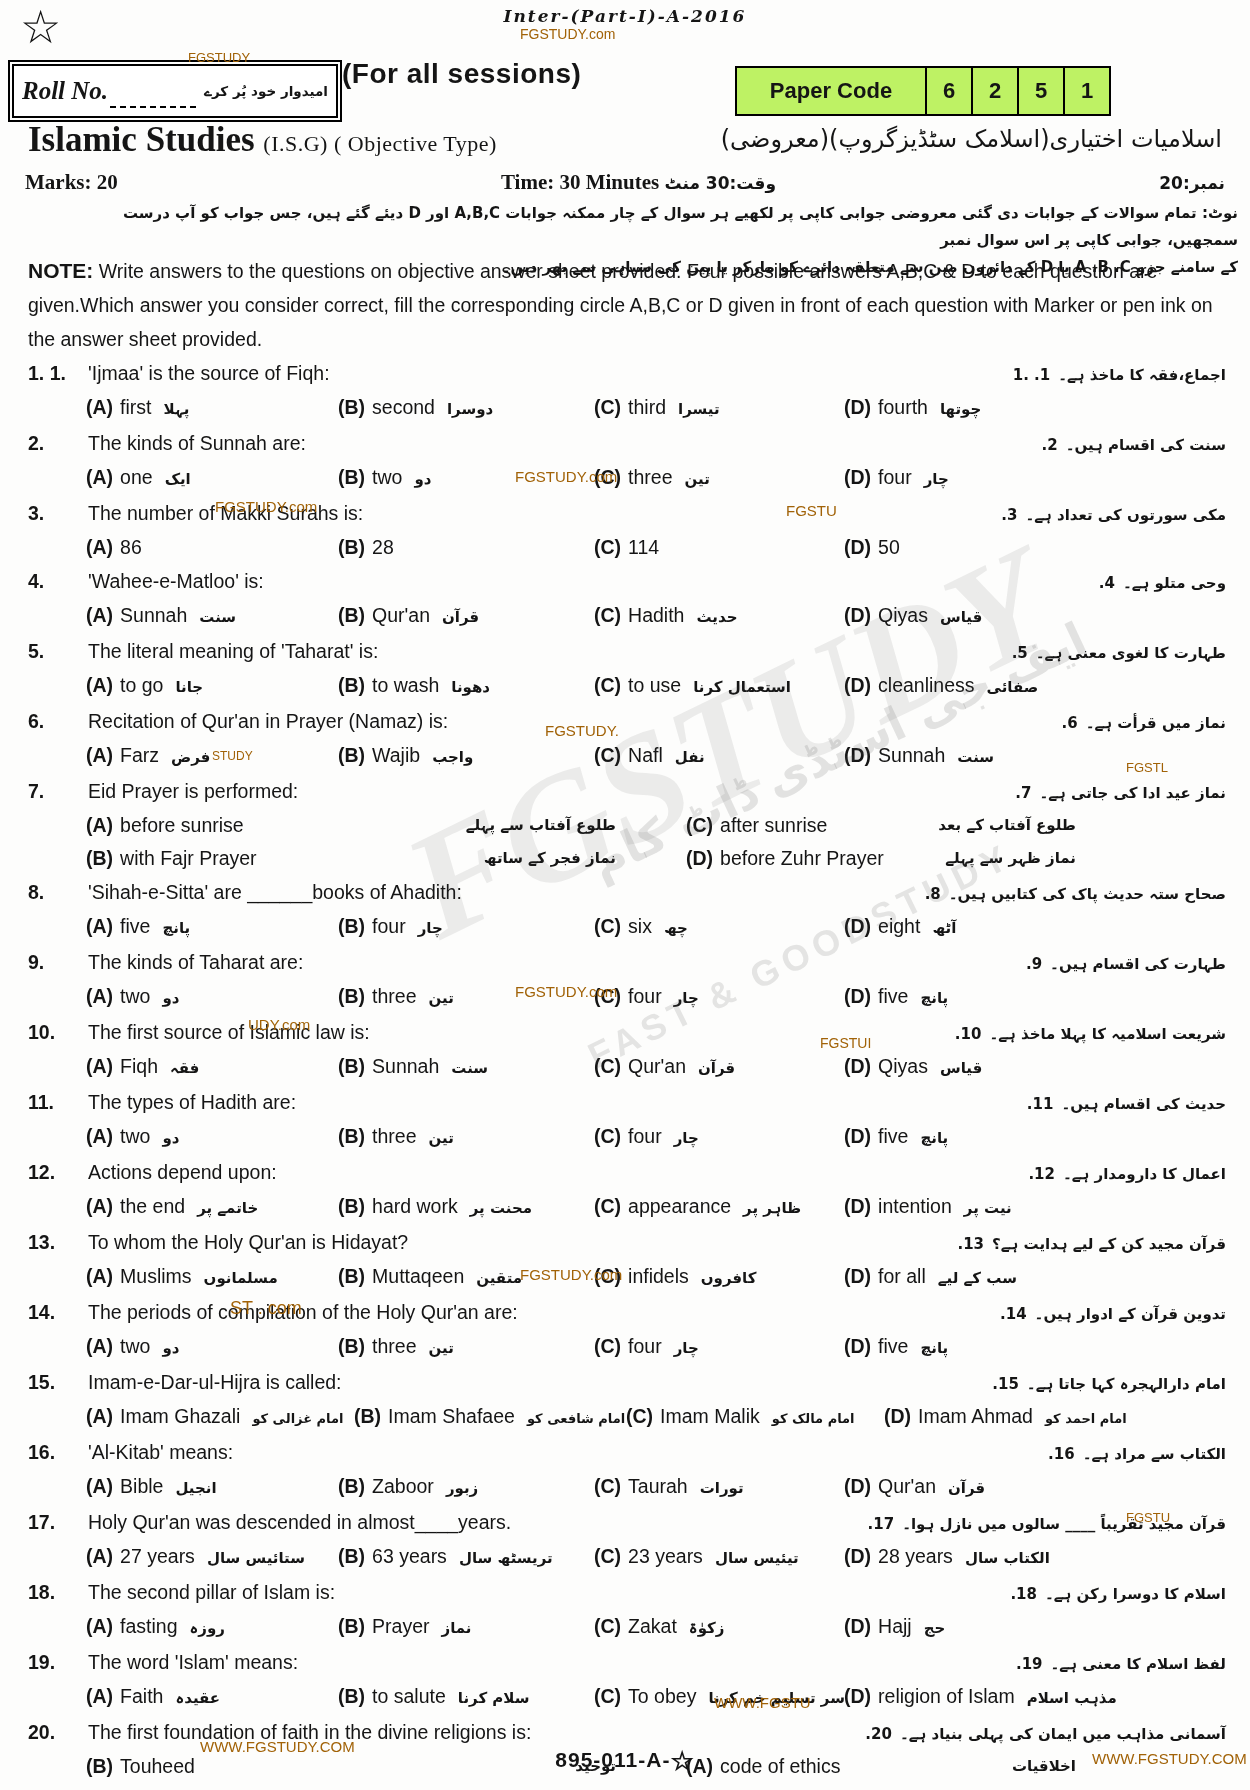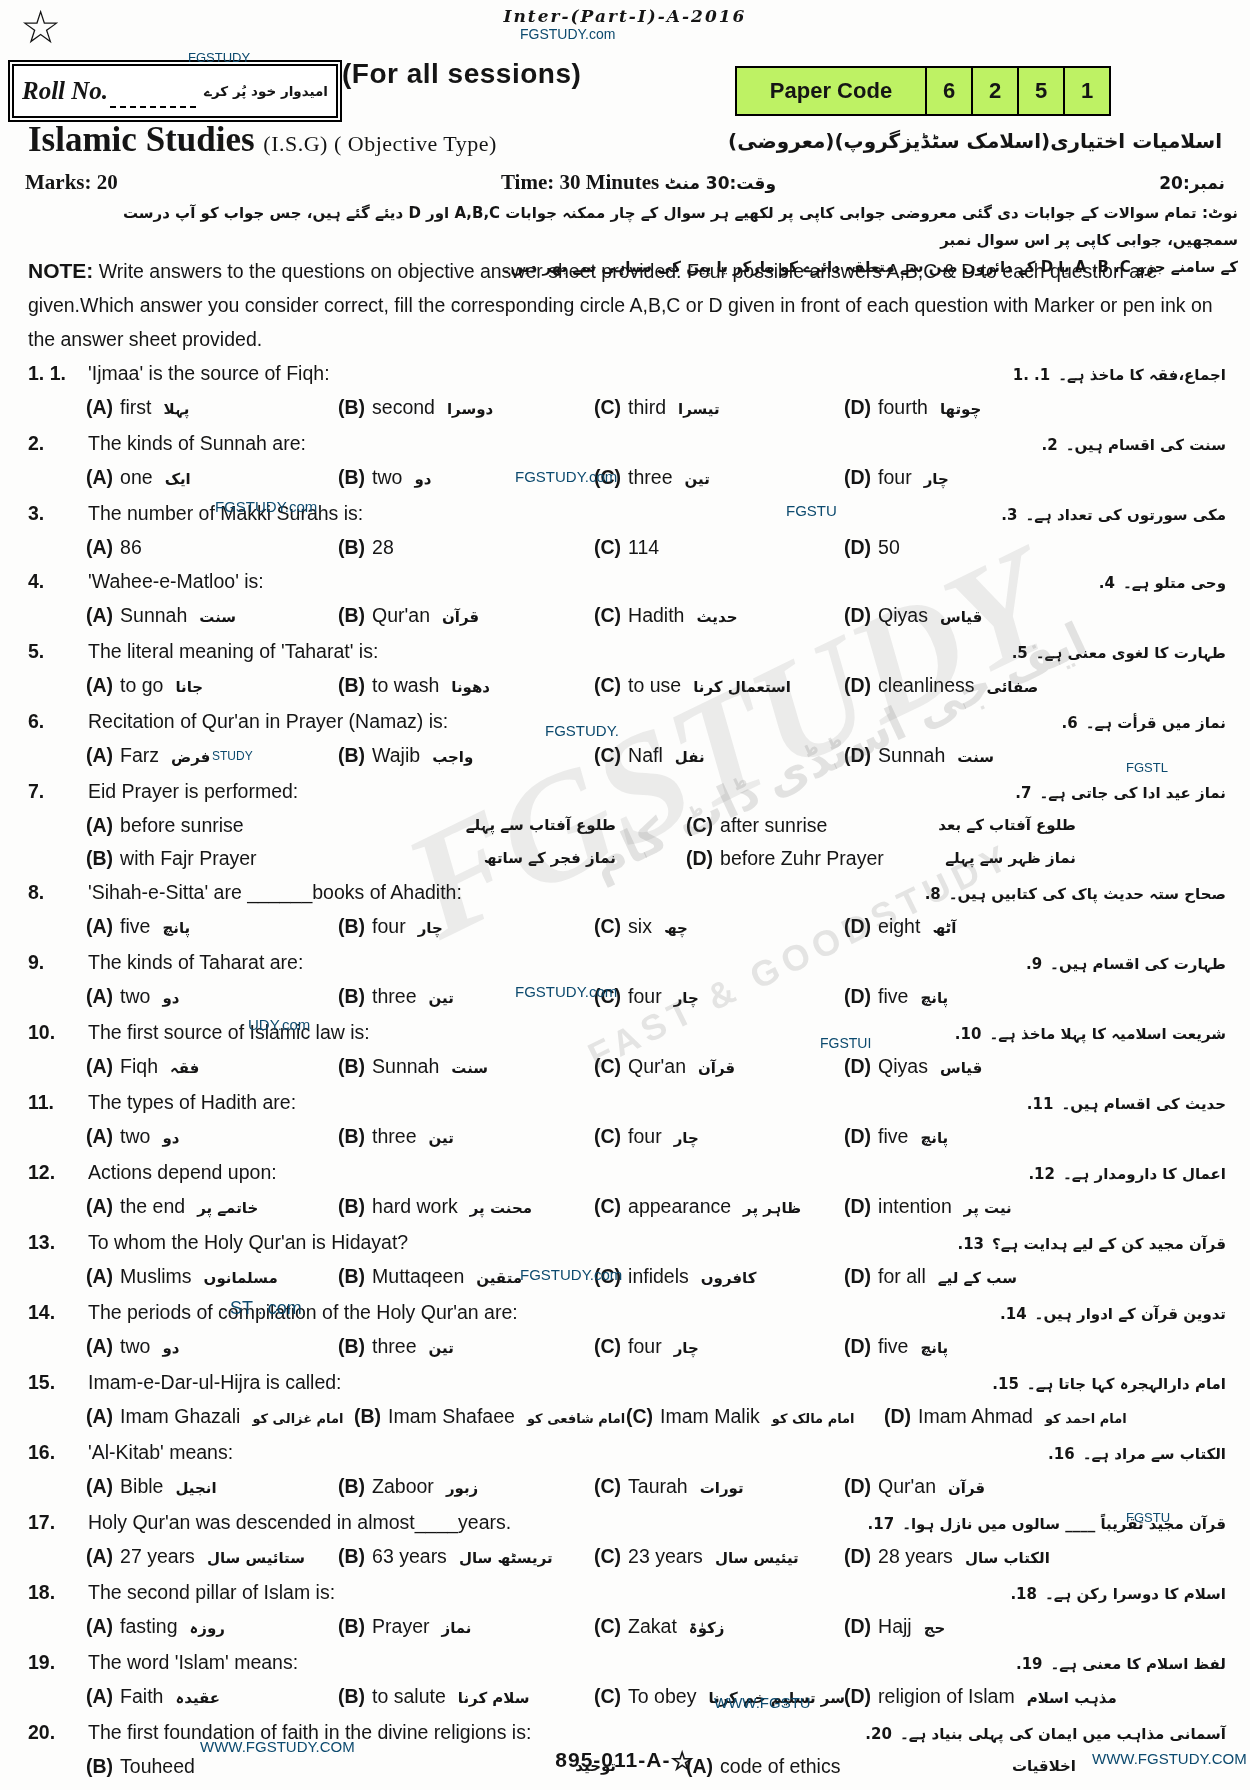--- a/index.html
+++ b/index.html
@@ -22,21 +22,21 @@
   .roll-line{flex:1;height:62%;border-bottom:2px dashed #000;margin:0 8px 0 2px;}
   .roll-urdu{font-family:"DejaVu Sans",sans-serif;font-size:13.5px;font-weight:bold;direction:rtl;white-space:nowrap;}
   .sessions{left:342px;top:58px;font-size:28px;font-weight:bold;letter-spacing:.5px;}
   .pcode{left:735px;top:66px;display:flex;align-items:stretch;border:2px solid #000;background:#bef264;}
   .pc-label{width:188px;height:46px;display:grid;place-items:center;font-weight:bold;font-size:22px;}
   .pc-digit{width:44px;height:46px;display:grid;place-items:center;font-weight:bold;font-size:22px;border-left:2px solid #000;}
   
   .title-row{left:28px;top:122px;width:1194px;display:flex;justify-content:space-between;align-items:flex-end;}
   .title-en{font-family:"Liberation Serif",serif;font-weight:bold;font-size:35px;line-height:1;white-space:nowrap;}
   .title-en .sub{font-size:22px;font-weight:normal;letter-spacing:.5px;}
-  .title-ur{font-family:"DejaVu Sans",sans-serif;font-weight:bold;font-size:20px;direction:rtl;white-space:nowrap;padding-bottom:4px;}
+  .title-ur{font-family:"DejaVu Sans",sans-serif;font-weight:normal;font-size:24px;direction:rtl;white-space:nowrap;padding-bottom:4px;}
   .meta-row{left:25px;top:170px;width:1200px;display:flex;align-items:baseline;
     font-family:"Liberation Serif",serif;font-weight:bold;font-size:21px;}
   .meta-center{flex:1;text-align:center;}
   .meta-time-ur,.meta-num{font-family:"DejaVu Sans",sans-serif;font-size:17px;direction:rtl;}
   
   .note-ur{right:12px;top:200px;width:1180px;text-align:right;direction:rtl;
     font-family:"DejaVu Sans",sans-serif;font-size:15px;font-weight:600;line-height:27px;}
   .note-en{left:28px;top:254px;width:1190px;font-size:19.5px;line-height:34px;}
   .note-en b{font-size:21px;}
   
@@ -52,21 +52,21 @@
     padding-left:58px;line-height:33px;align-items:baseline;}
   .opts.tight{grid-template-columns:268px 272px 258px auto;}
   .opts.tight .opt-ur{font-size:13px;}
   .opts2{display:grid;grid-template-columns:600px auto;width:1060px;
     padding-left:58px;line-height:33px;align-items:baseline;}
   .opts2 .opt{display:flex;justify-content:space-between;padding-right:70px;}
   .opt{font-size:19.5px;white-space:nowrap;}
   .opt-k{font-weight:bold;margin-right:7px;}
   .opt-ur{font-family:"DejaVu Sans",sans-serif;font-size:15px;font-weight:600;margin-left:12px;direction:rtl;}
   
-  .wm{position:absolute;color:#0c4a6e;white-space:nowrap;pointer-events:none;}
+  .wm{position:absolute;color:#a16207;white-space:nowrap;pointer-events:none;}
   .wm.big{font-family:"Liberation Serif",serif;font-style:italic;font-weight:bold;color:rgba(60,60,60,.09);}
   .wm.sub{font-weight:bold;letter-spacing:6px;color:rgba(80,80,80,.14);}
   .wm.urdu{font-family:"DejaVu Sans",sans-serif;font-weight:bold;color:rgba(90,90,90,.16);direction:rtl;}
   .footer-code{left:0;top:1746px;width:100%;text-align:center;font-size:21px;font-weight:bold;letter-spacing:1px;}
   .footer-code .fstar{font-size:26px;vertical-align:-3px;}
 </style>
 </head>
 <body>
 
 <div class="abs star-tl">☆</div>

